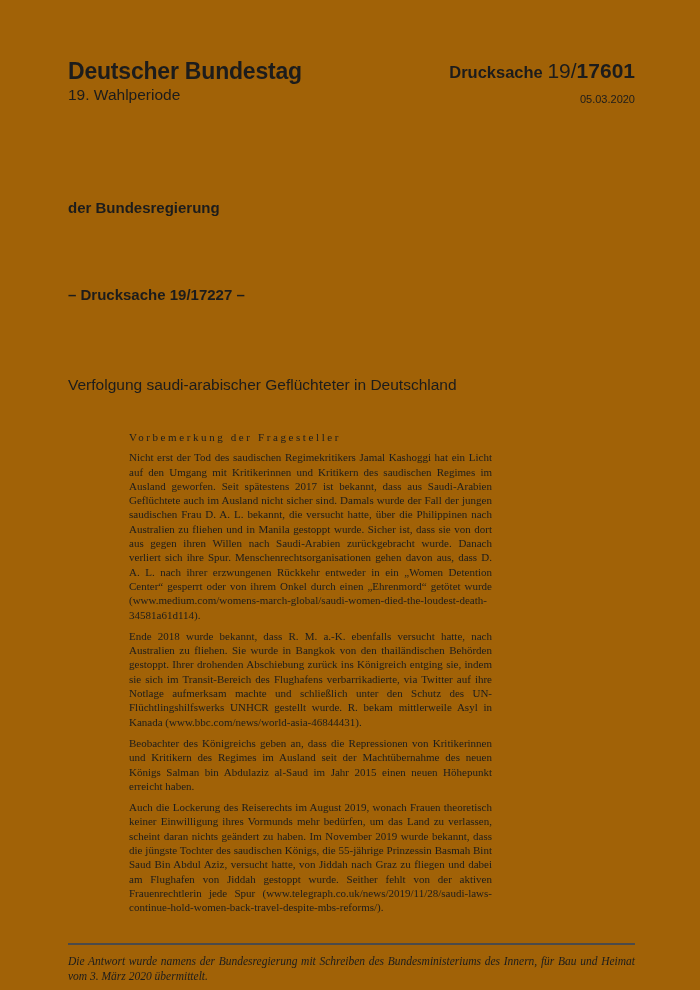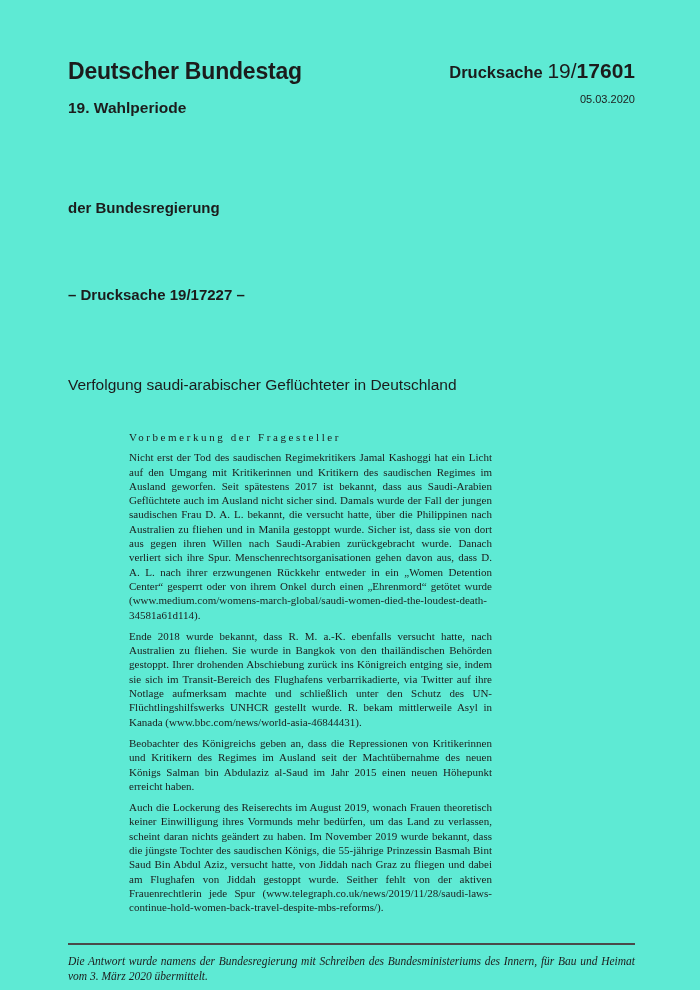--- a/index.html
+++ b/index.html
@@ -4,21 +4,21 @@
 <style>
   * { margin: 0; padding: 0; box-sizing: border-box; }
   html, body { background: #e8e8e8; }
   body { font-family: "Liberation Serif", serif; }
 
   .page {
     position: relative;
     width: 700px;
     height: 990px;
     margin: 0 auto;
-    background: #5eead4;
+    background: #a16207;
     color: #1c1c1c;
     overflow: hidden;
   }
 
   
   .header {
     position: absolute;
     top: 59px;
     left: 68px;
     width: 567px;
@@ -28,22 +28,22 @@
     font-family: "Liberation Sans", sans-serif;
   }
   .institution {
     font-size: 23px;
     font-weight: bold;
     line-height: 1.1;
     letter-spacing: -0.2px;
   }
   .period {
     font-size: 15.5px;
-    font-weight: bold;
-    margin-top: 15px;
+    font-weight: normal;
+    margin-top: 2px;
   }
   .header-right { text-align: right; }
   .doc-line { white-space: nowrap; }
   .doc-label {
     font-size: 16.5px;
     font-weight: bold;
     text-align: center;
   }
   .doc-prefix {
     font-size: 21px;

